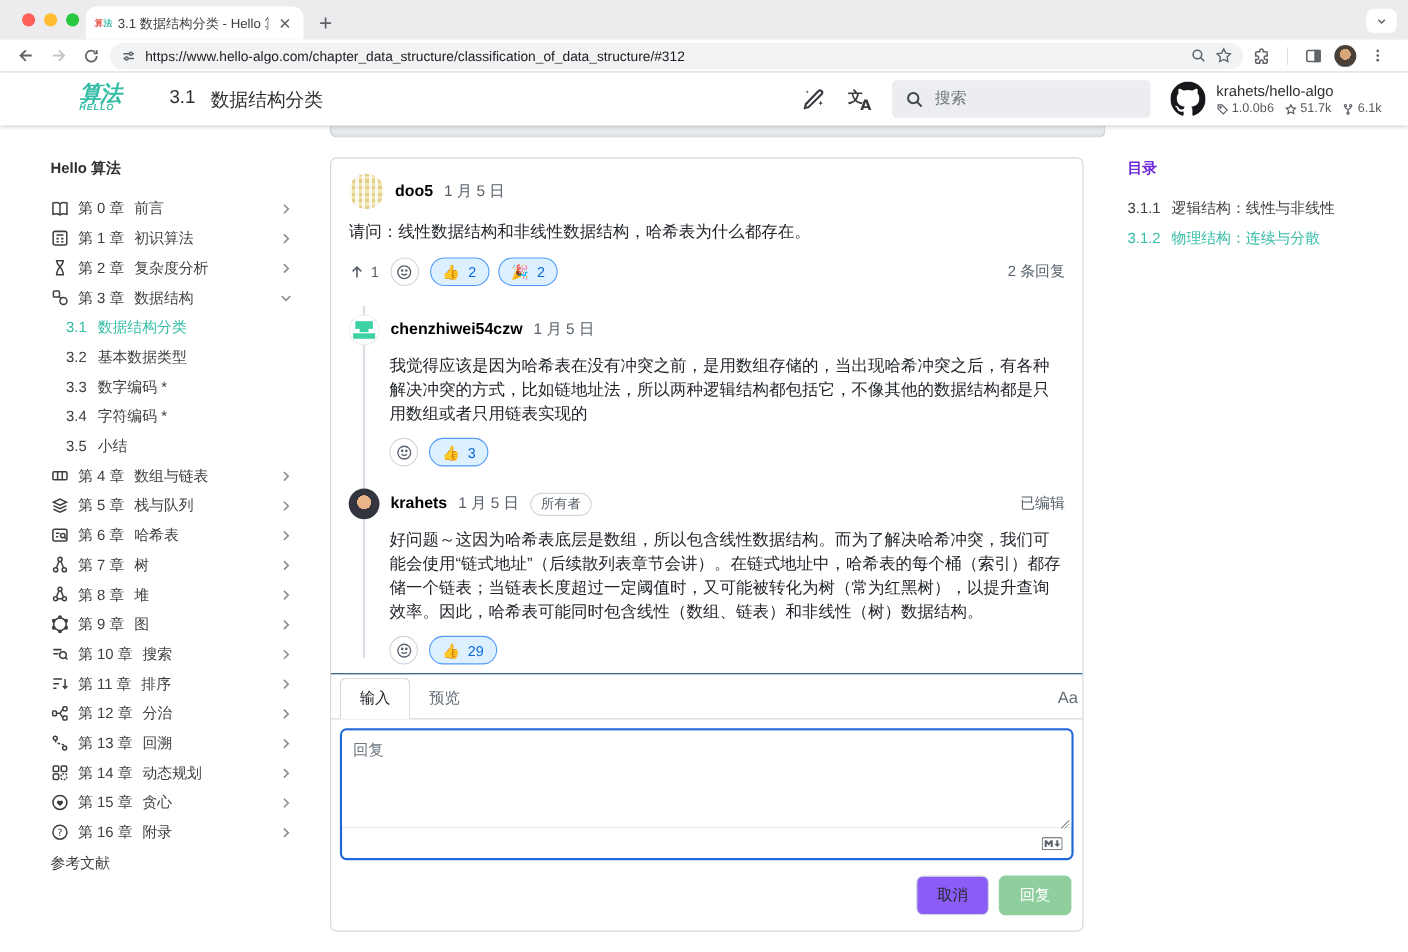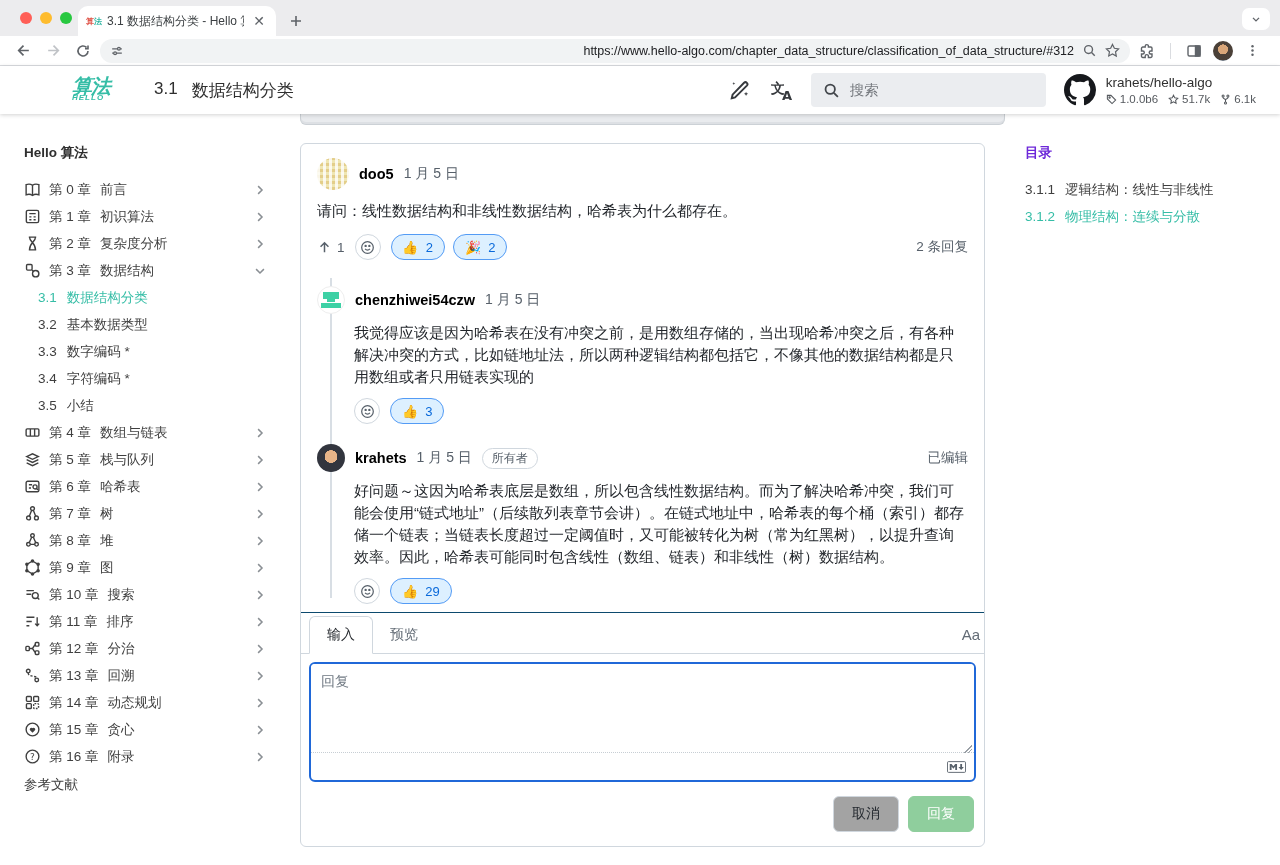--- a/index.html
+++ b/index.html
@@ -19,21 +19,21 @@
   .tab-title { font-size:12px; color:#3c4043; white-space:nowrap; overflow:hidden; flex:1; }
   .tab-close { color:#5f6368; font-size:14px; line-height:1; padding:1px 3px; border-radius:4px; }
   .newtab { margin:0 0 7px 12px; color:#5f6368; }
   .tabsearch { position:absolute; right:10px; top:8px; width:28px; height:22px; background:#fff;
     border-radius:7px; display:flex; align-items:center; justify-content:center; color:#5f6368; }
   .toolbar { height:30px; background:#fff; display:flex; align-items:center; padding:0 10px; gap:4px;
     border-bottom:1px solid #dadce0; }
   .nav-btn { width:26px; height:26px; display:flex; align-items:center; justify-content:center; color:#5f6368; }
   .nav-btn.disabled { color:#c0c3c7; }
   .omnibox { flex:1; height:24px; background:#f1f3f4; border-radius:12px; display:flex; align-items:center;
-    padding:0 10px; gap:8px; color:#5f6368; max-width:1030px;text-align:right; }
+    padding:0 10px; gap:8px; color:#5f6368; max-width:1030px; }
   .omni-url { flex:1; font-size:12.5px; color:#202124; white-space:nowrap; overflow:hidden; }
   .toolbar-right { display:flex; align-items:center; gap:6px; }
   .tb-sep { width:1px; height:16px; background:#dadce0; margin:0 4px; }
   .chrome-avatar { width:20px; height:20px; border-radius:50%;
     background:radial-gradient(circle at 50% 42%, #d9a679 0 32%, #4a4038 33% 70%, #6a737d 71%); }
 
   
   .site-header { height:48px; background:#fff; box-shadow:0 1px 4px rgba(0,0,0,.18); position:relative; z-index:5;
     display:flex; align-items:center; padding:0 24px 0 72px;justify-content:center; }
   .logo { color:#35bda6; width:66px; }
@@ -49,21 +49,21 @@
   .searchbox input::placeholder { color:#74787d; }
   .repo { display:flex; align-items:center; gap:10px; }
   .gh-mark { width:32px; height:32px; color:#16181c; }
   .repo-name { font-size:13.5px; color:#2f2f2f; }
   .repo-facts { display:flex; gap:10px; font-size:11.5px; color:#55595e; margin-top:3px; align-items:center; }
   .fact { display:flex; gap:3px; align-items:center; }
   .fact svg { width:11px; height:11px; }
 
   
   .layout { display:flex; height:751px; }
-  .sidenav { width:300px; flex:none; padding:30px 0 0 24px; font-size:13.5px; color:#3f3f3f; overflow:hidden; }
+  .sidenav { width:300px; flex:none; padding:30px 0 0 46px; font-size:13.5px; color:#3f3f3f; overflow:hidden; }
   .nav-root-title { font-weight:bold; color:#2f2f2f; margin-bottom:14px; }
   .nav-item { display:flex; align-items:center; height:27px; cursor:pointer; padding-right:38px; position:relative; }
   .nav-ico { width:17px; height:17px; color:#3f3f3f; margin-right:8px; flex:none; }
   .nav-num { margin-right:9px; white-space:nowrap; }
   .nav-chev { position:absolute; right:34px; color:#8a8f94; width:12px; height:12px; }
   .nav-sub { display:flex; height:27px; align-items:center; padding-left:14px; cursor:pointer; }
   .nav-sub .nav-num { margin-right:10px; }
   .nav-sub.active { color:#35bda6; }
   .nav-footer { margin-top:1px; height:27px; display:flex; align-items:center; cursor:pointer; }
 
@@ -115,21 +115,21 @@
   .editor-box textarea { display:block; width:100%; height:88px; border:none; outline:none; resize:none;
     padding:9px 10px; font-size:14px; font-family:inherit; color:#1f2328; }
   .editor-box textarea::placeholder { color:#6e7781; }
   .editor-foot { border-top:1px dotted #c7ced4; height:28px; display:flex; align-items:center;
     justify-content:flex-end; padding-right:8px; position:relative; }
   .resize-grip { position:absolute; right:2px; top:-8px; width:8px; height:8px;
     background:linear-gradient(135deg, transparent 0 50%, #9aa0a6 50% 58%, transparent 58% 72%, #9aa0a6 72% 80%, transparent 80%); }
   .md-badge { color:#57606a; }
   .composer-actions { display:flex; justify-content:flex-end; gap:9px; padding:6px 10px 14px; }
   .btn { font-size:14px; font-weight:500; border-radius:6px; padding:8px 18px; cursor:pointer; border:1px solid #d0d7de; }
-  .btn-cancel { background:#a3a3a3; color:#24292f;font-family:Liberation Serif, serif; }
+  .btn-cancel { background:#8b5cf6; color:#24292f;font-family:Liberation Serif, serif; }
   .btn-submit { background:#8fce9d; border-color:#8fce9d; color:#fff; }
 
   .toc { flex:1; padding:30px 0 0 20px; font-size:13.5px; color:#3f3f3f; }
   .toc-title { font-weight:bold; color:#6d28d9; margin-bottom:14px; }
   .toc-item { display:flex; gap:10px; height:27px; align-items:center; cursor:pointer; }
   .toc-item.active { color:#35bda6; }
 </style>
 </head>
 <body>
 

